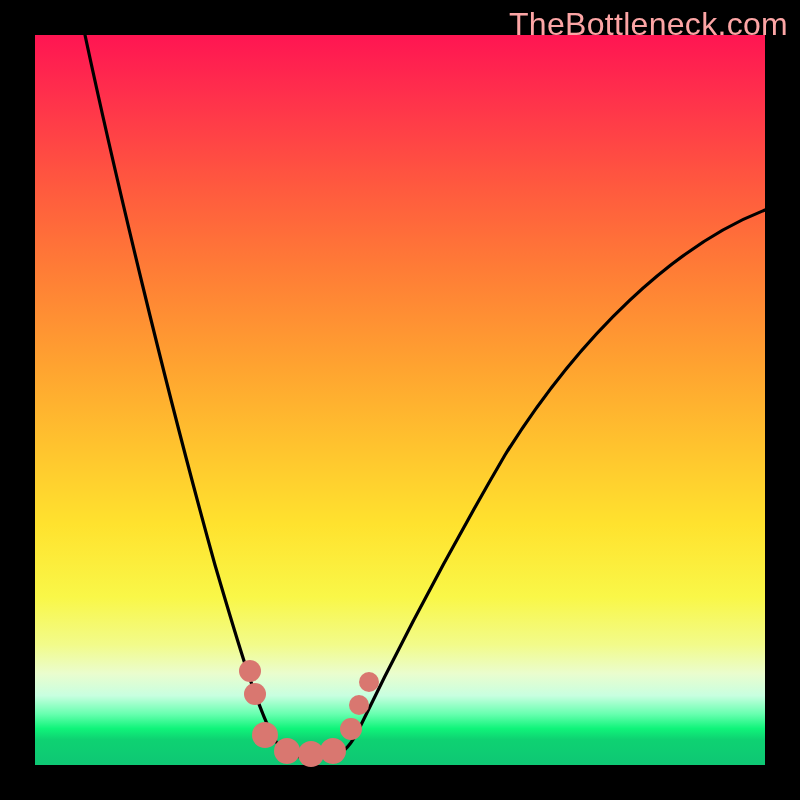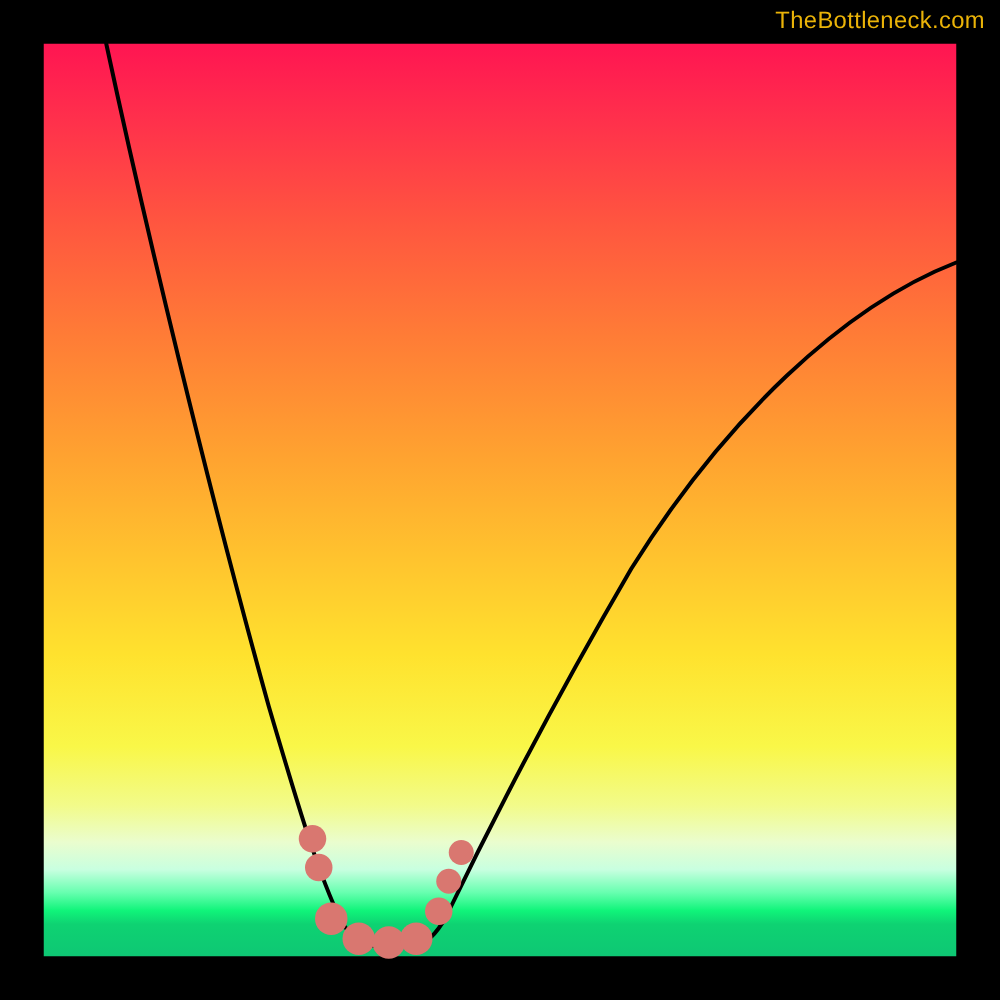--- a/index.html
+++ b/index.html
@@ -43,22 +43,22 @@
         #68ffb0 93%,
         #10f47a 95%,
         #0ed272 96.5%,
         #0ec774 100%
       );
   }
   .watermark {
     position: absolute;
     top: 6px;
     right: 12px;
-    color: #eab308;
-    font-size: 19px;
+    color: #fca5a5;
+    font-size: 32px;
     font-weight: 500;
     letter-spacing: 0.3px;
   }
   svg.curve {
     position: absolute;
     top: 0;
     left: 0;
     width: 730px;
     height: 730px;
     overflow: visible;

